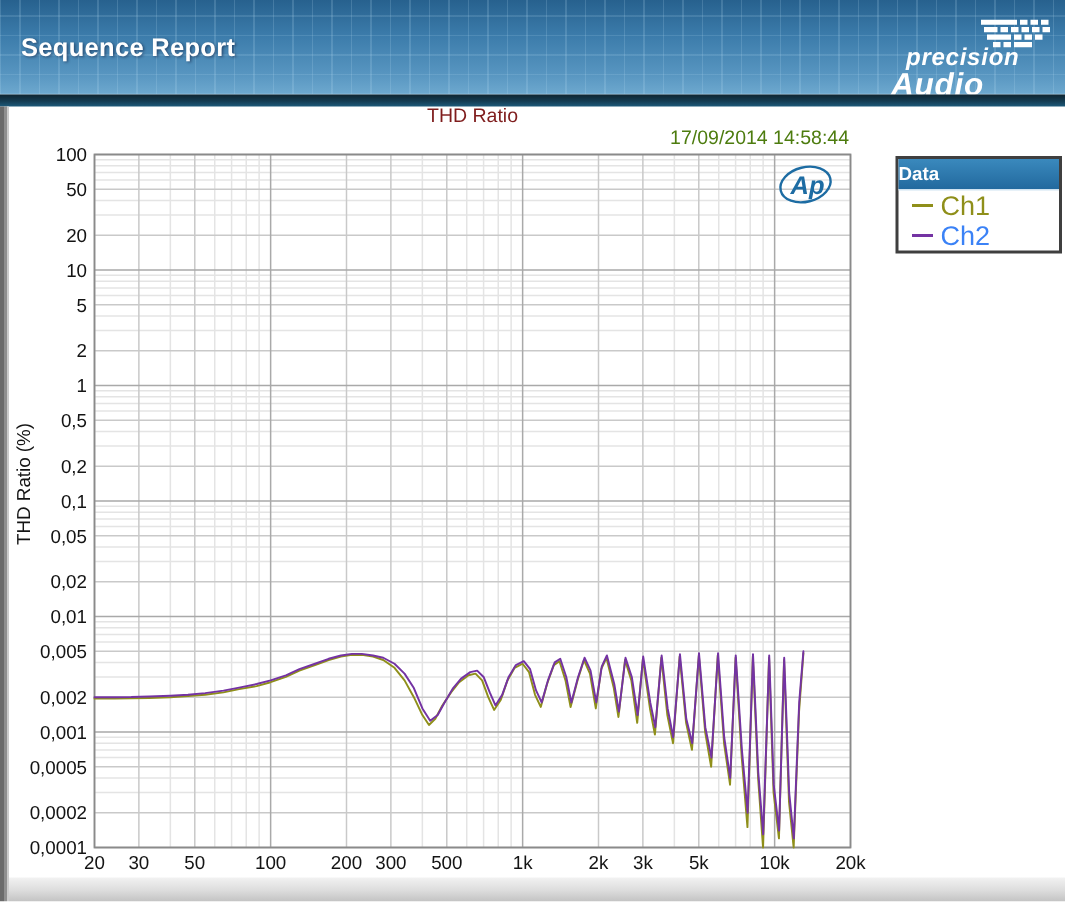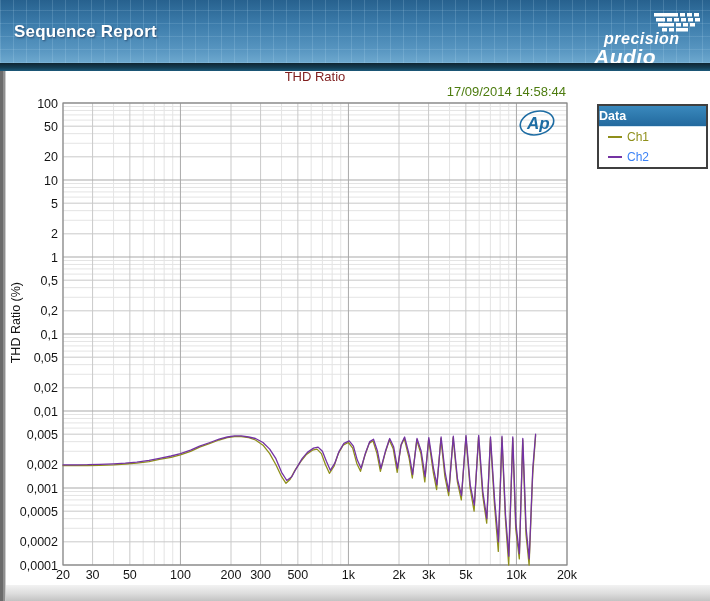--- a/index.html
+++ b/index.html
@@ -36,21 +36,21 @@
   .y-axis-title{position:absolute;left:9px;top:282px;font-size:12.5px;color:#141414;
     writing-mode:vertical-rl;transform:rotate(180deg);z-index:2;}
 
   
   .legend{position:absolute;left:597px;top:104px;width:107px;background:#ffffff;
     border:2px solid #3f3f3f;z-index:3;}
   .legend-header{height:20px;line-height:20px;text-align:left;color:#ffffff;font-size:12.5px;
     font-weight:bold;background:linear-gradient(180deg,#3a89bd,#22699e);border-bottom:1px solid #cfe3f1;}
   .lg-row{display:flex;align-items:center;height:20px;padding-left:9px;}
   .lg-dash{display:inline-block;width:14px;height:2px;margin-right:5px;flex:0 0 auto;}
-  .lg-label{font-size:12px;}
+  .lg-label{font-size:18px;}
 
   .plot-svg{position:absolute;left:0;top:0;z-index:1;}
 </style>
 </head>
 <body>
 
 <div class="page">
 
   <div class="header">
     <div class="header-title">Sequence Report</div>

